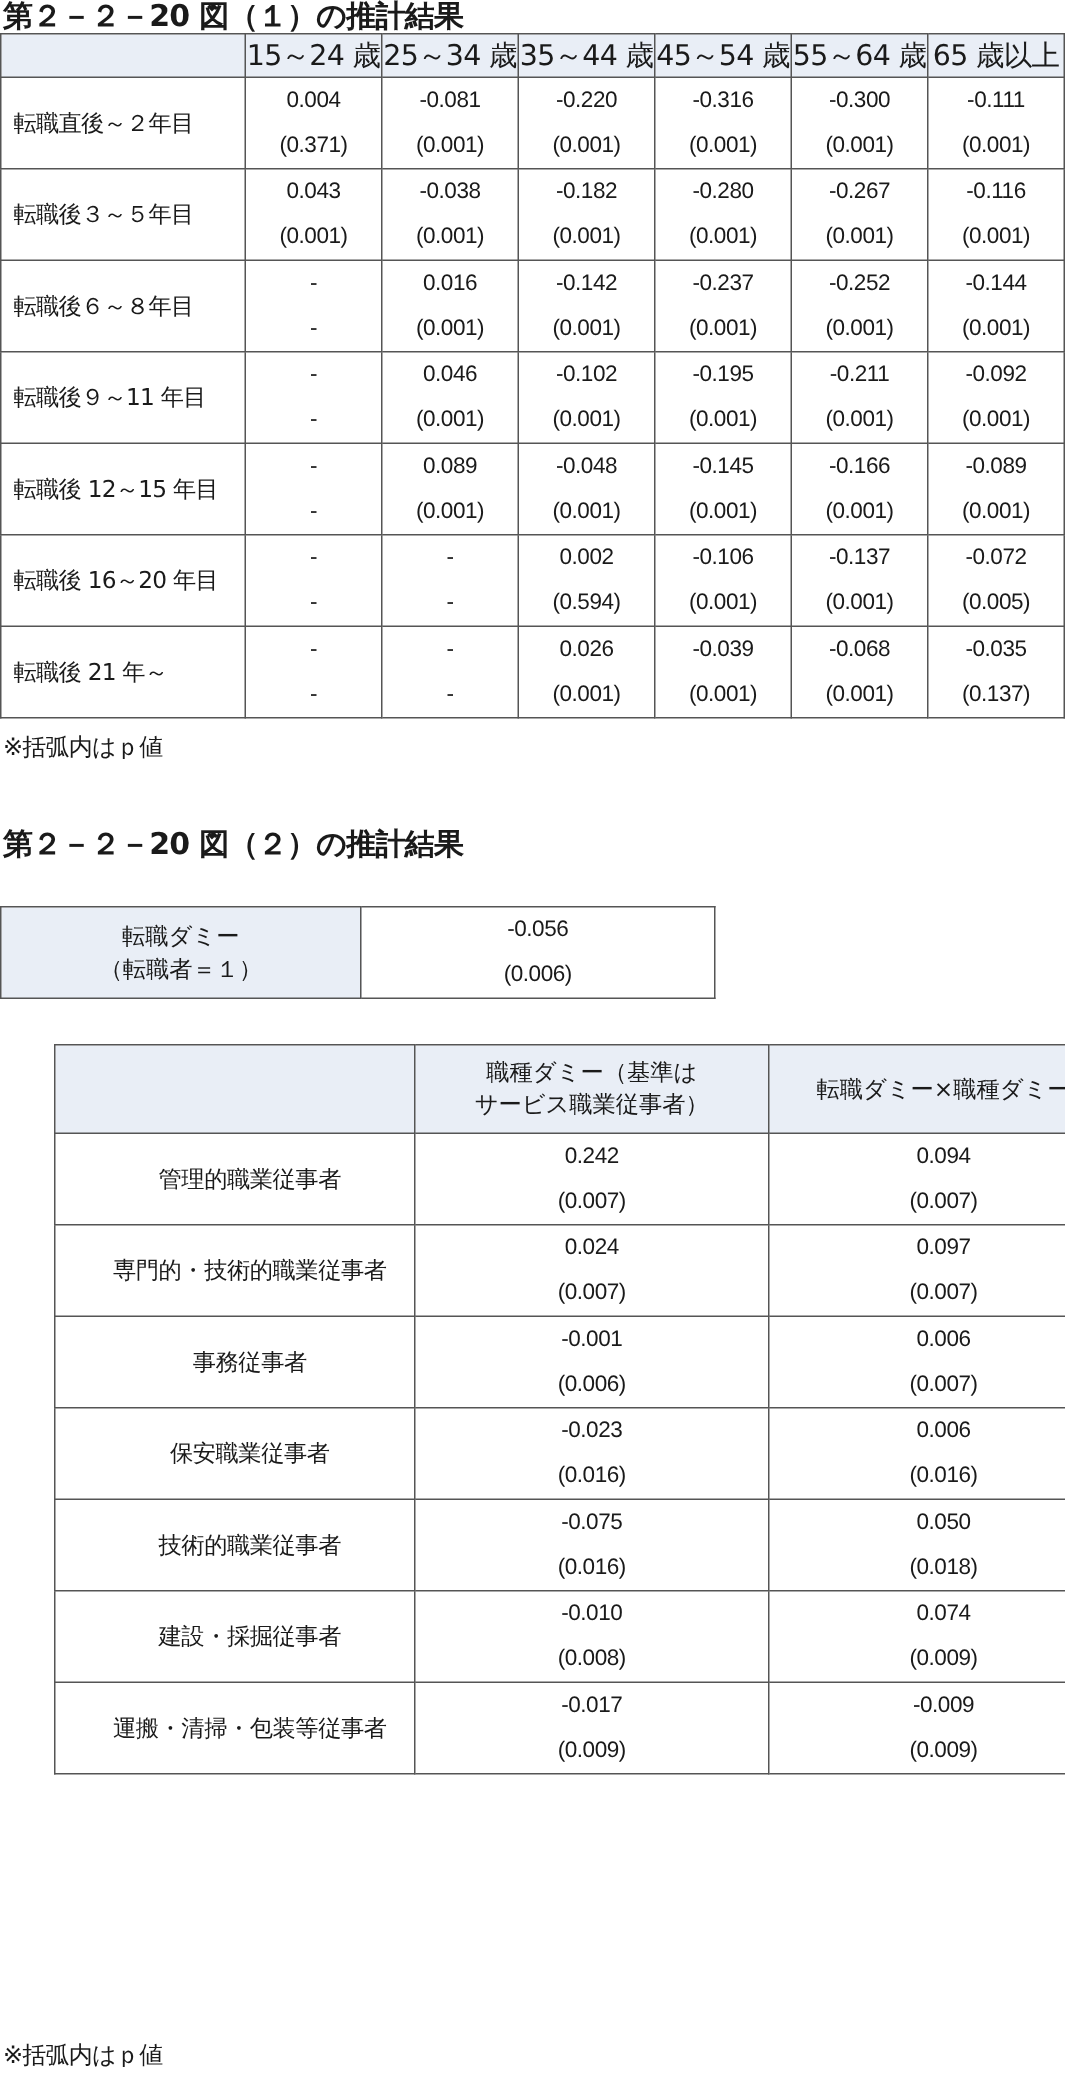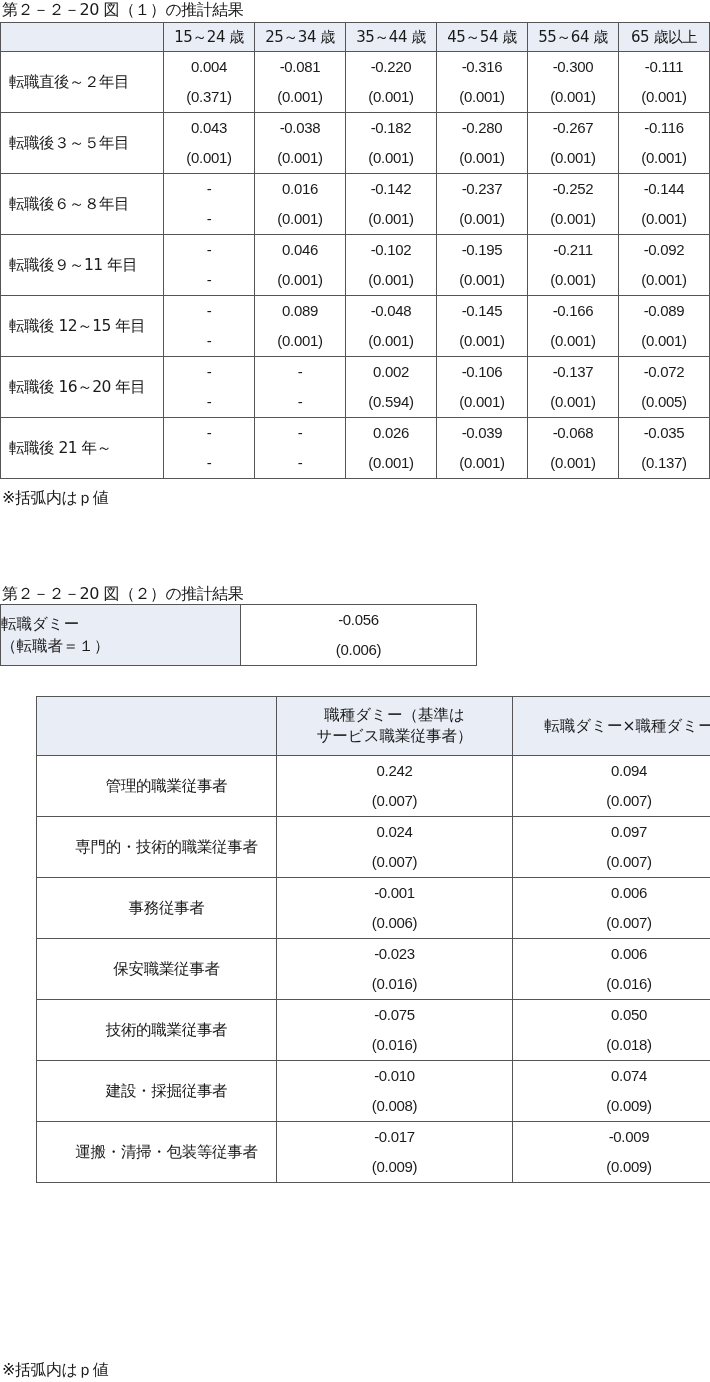--- a/index.html
+++ b/index.html
@@ -2,46 +2,47 @@
 <html><head>
 <meta charset="utf-8">
 <style>
   html, body { margin: 0; padding: 0; background: #ffffff; }
   body {
     width: 710px; height: 1382px; position: relative; overflow: hidden;
     font-family: "DejaVu Sans", "Liberation Sans", sans-serif;
     color: #1a1a1a;
   }
   .title {
-    position: absolute; left: 2px; font-size: 16px; line-height: 20px;
+    position: absolute; left: 2px; font-size: 20px; line-height: 20px;
     letter-spacing: -0.5px;
+    font-weight: bold;
   }
   .note { position: absolute; left: 2px; font-size: 16px; line-height: 20px; letter-spacing: -0.5px; }
   table { border-collapse: collapse; position: absolute; table-layout: fixed; }
   td, th {
     border: 1.3px solid #555;
     padding: 0;
     font-weight: normal;
   }
   .hdr { background: #e9eef6; }
   .num {
     text-align: center;
     font-family: "Liberation Sans Narrow", "Liberation Sans", sans-serif;
     font-size: 15px;
     letter-spacing: -0.3px;
   }
   .num div { height: 30px; line-height: 30px; }
   
   #t1 { left: 0; top: 22px; width: 709px; }
-  #t1 th { height: 28px; font-size: 15px; text-align: center; letter-spacing: -0.5px; }
+  #t1 th { height: 28px; font-size: 19px; text-align: center; letter-spacing: -0.5px; }
   #t1 td.rowlabel { height: 60px; font-size: 15.5px; padding-left: 8px; text-align: left; letter-spacing: -0.5px; margin-left: 44px; }
   
   #t2 { left: 0; top: 604px; width: 476px; }
   #t2 td { height: 60px; }
-  #t2 td.lab { text-align: left; font-size: 15.5px; line-height: 22px; margin-left: 40px; }
+  #t2 td.lab { text-align: center; font-size: 15.5px; line-height: 22px; margin-left: 40px; }
   
   #t3 { left: 0; top: 696px; width: 709px; margin-left: 36px; }
   #t3 th { height: 58px; font-size: 15.5px; line-height: 21px; text-align: center; }
   #t3 td { height: 59px; }
   #t3 td.lab { text-align: center; font-size: 15.5px; letter-spacing: -0.3px; padding-left: 20px; }
 </style>
 </head>
 <body>
 
 <div class="title" style="top:0px;">第２－２－20 図（１）の推計結果</div>
@@ -255,21 +256,21 @@
         <td class="num">
           <div>-0.035</div>
           <div>(0.137)</div>
         </td>
       </tr>
     </tbody>
 </table>
 
 <div class="note" style="top:488px;">※括弧内はｐ値</div>
 
-<div class="title" style="top:584px;text-align:center;">第２－２－20 図（２）の推計結果</div>
+<div class="title" style="top:552px;text-align:center;">第２－２－20 図（２）の推計結果</div>
 
 <table id="t2">
   <colgroup>
       <col style="width:240px">
       <col style="width:236px">
     </colgroup>
   <tbody>
       <tr>
     <td class="hdr lab">
       <div>転職ダミー</div>

